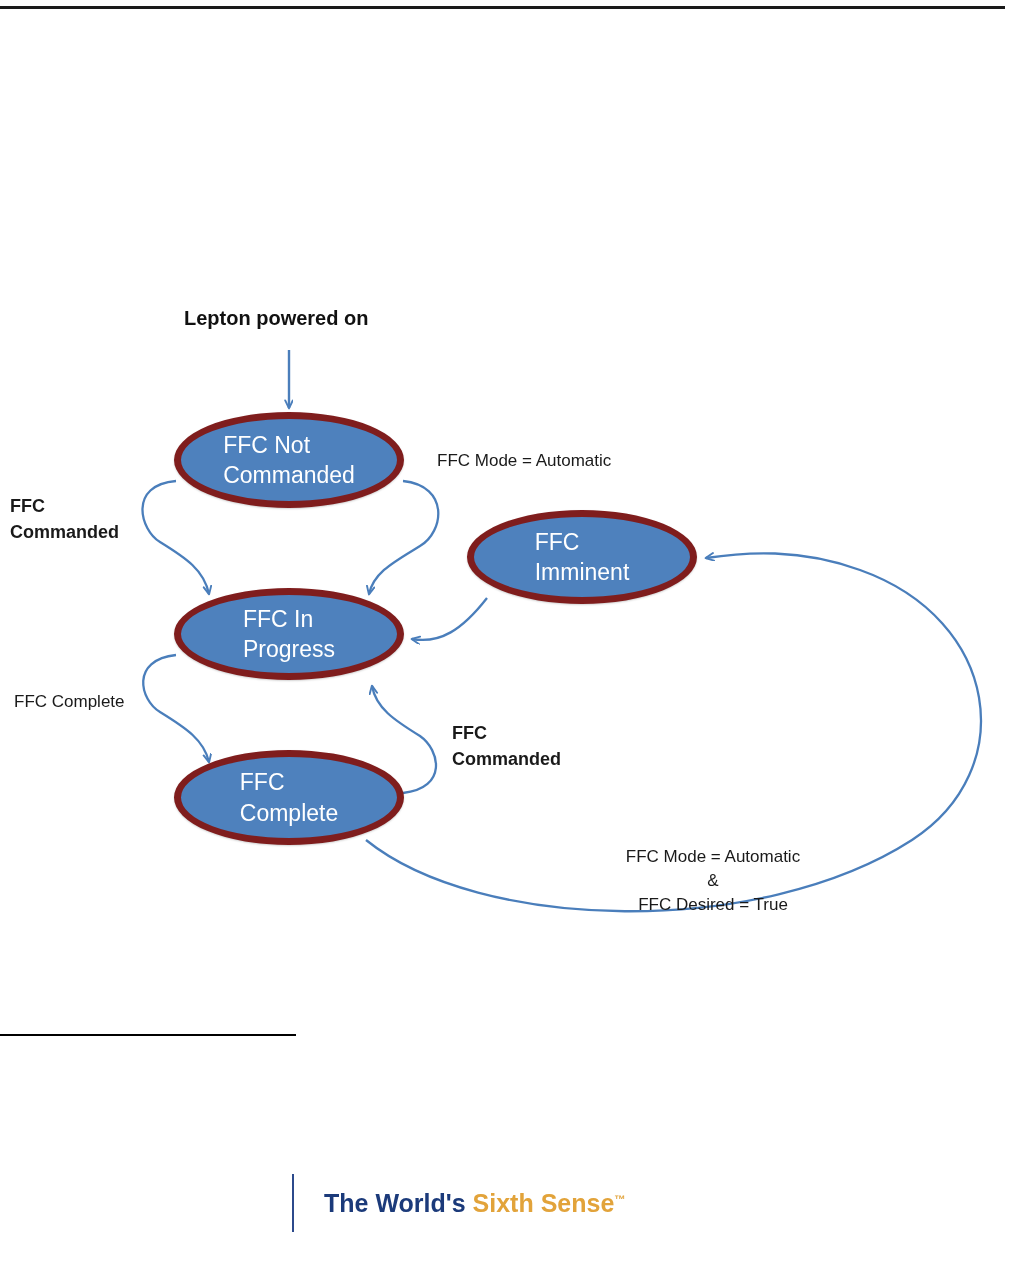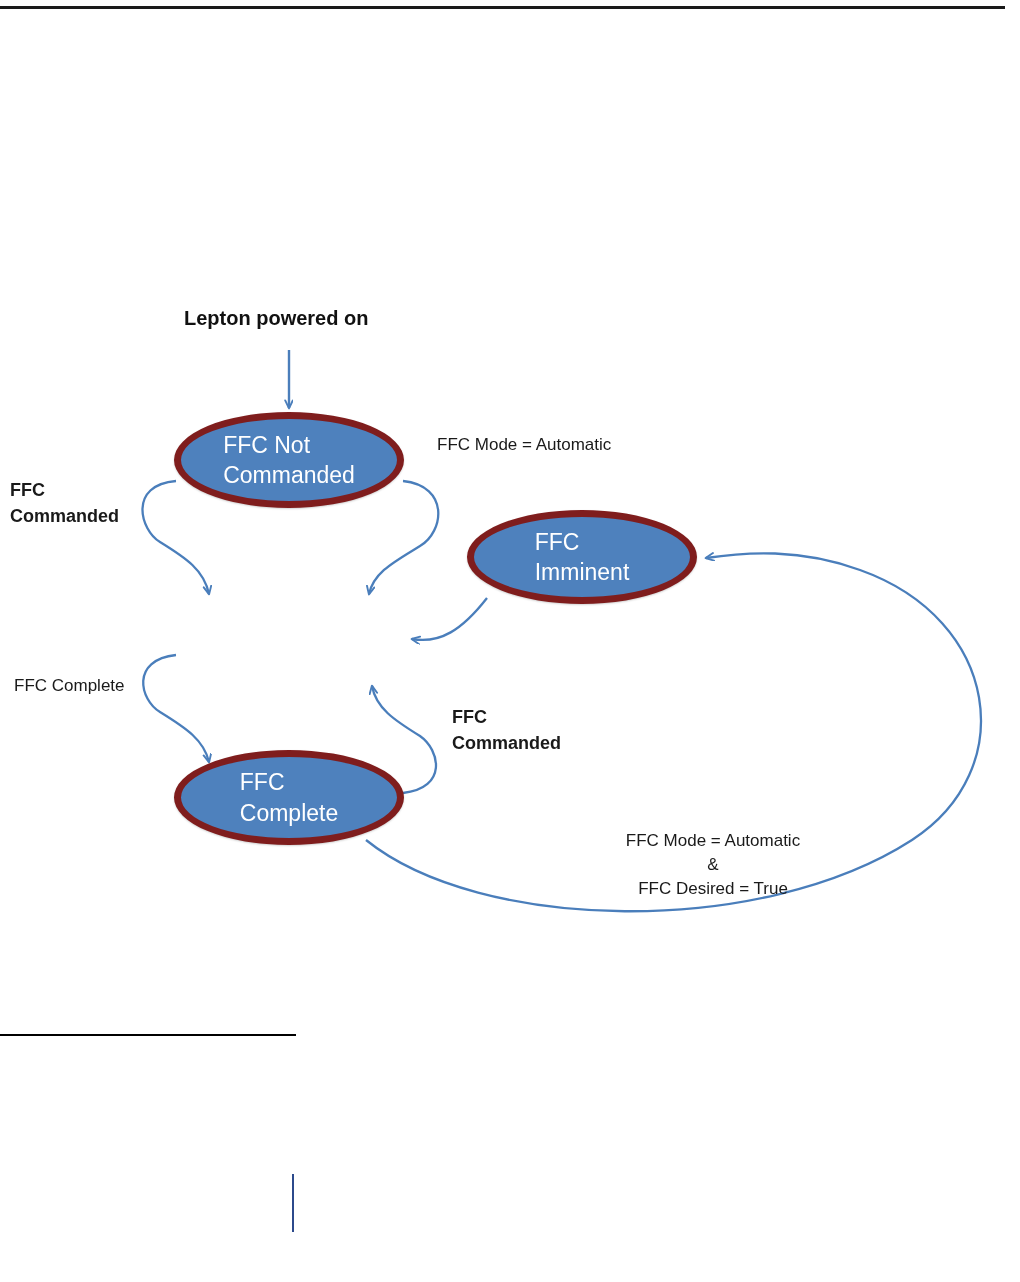--- a/index.html
+++ b/index.html
@@ -68,20 +68,21 @@
   }
 
   
   .edge-label {
     position: absolute;
     color: #1a1a1a;
     font-size: 17px;
     line-height: 1.42;
     white-space: pre-line;
     z-index: 4;
+    margin-top: 16px;
   }
   .edge-label.bold {
     font-weight: bold;
     font-size: 18px;
   }
   .edge-label.center { text-align: center; }
   .edge-label u { text-decoration: underline; }
 
   .entry-label {
     position: absolute;
@@ -173,20 +174,22 @@
     <path d="M403,513 C448,508 440,470 420,456 C394,440 376,428 372,406" fill="none" stroke="#4A7EBB" stroke-width="2.3" marker-end="url(#arrow)"></path>
 
     <path d="M366,560 C480,652 760,658 912,560 C1020,490 1000,340 860,290 C800,268 745,272 706,278" fill="none" stroke="#4A7EBB" stroke-width="2.3" marker-end="url(#arrow)"></path>
   </svg>
 
   <div class="entry-label" style="left:184px; top:27px;">Lepton powered on</div>
 
   <div class="state-node" style="left:174px; top:132px; width:230px; height:96px;">FFC Not
 Commanded</div>
 
+  <div class="state-node" style="left:174px; top:308px; width:230px; height:92px;">FFC In
+Progress</div>
 
   <div class="state-node" style="left:467px; top:230px; width:230px; height:94px;">FFC
 Imminent</div>
 
   <div class="state-node" style="left:174px; top:470px; width:230px; height:95px;">FFC
 Complete</div>
 
   <div class="edge-label bold" style="left:10px; top:198px;">FFC
 Commanded</div>
 
@@ -201,13 +204,14 @@
   <div class="edge-label center" style="left:610px; top:549px; width:206px;">FFC Mode = Automatic
 &amp;
 FFC Desired = True</div>
 </div>
 
 <div class="flir-logo">
 
 
   <div class="flir-divider"></div>
 
+  <div class="flir-tagline"><span>The World's </span><span class="accent">Sixth Sense</span><span class="flir-tm">™</span></div>
 </div>
 
 </body></html>

